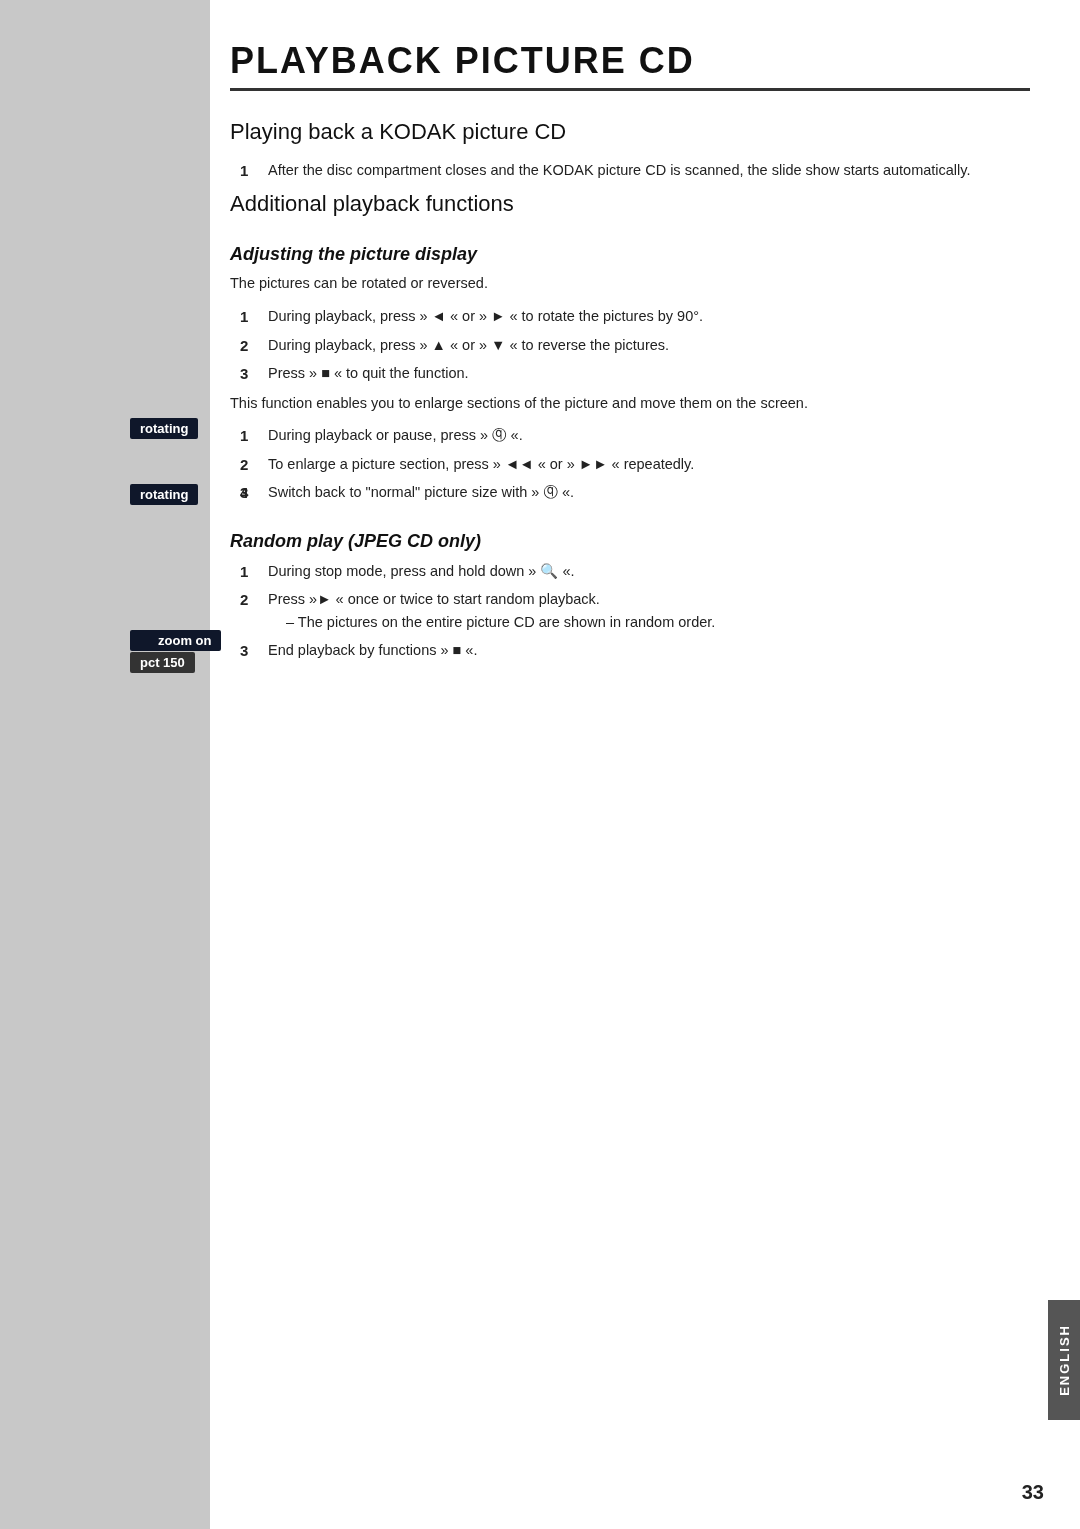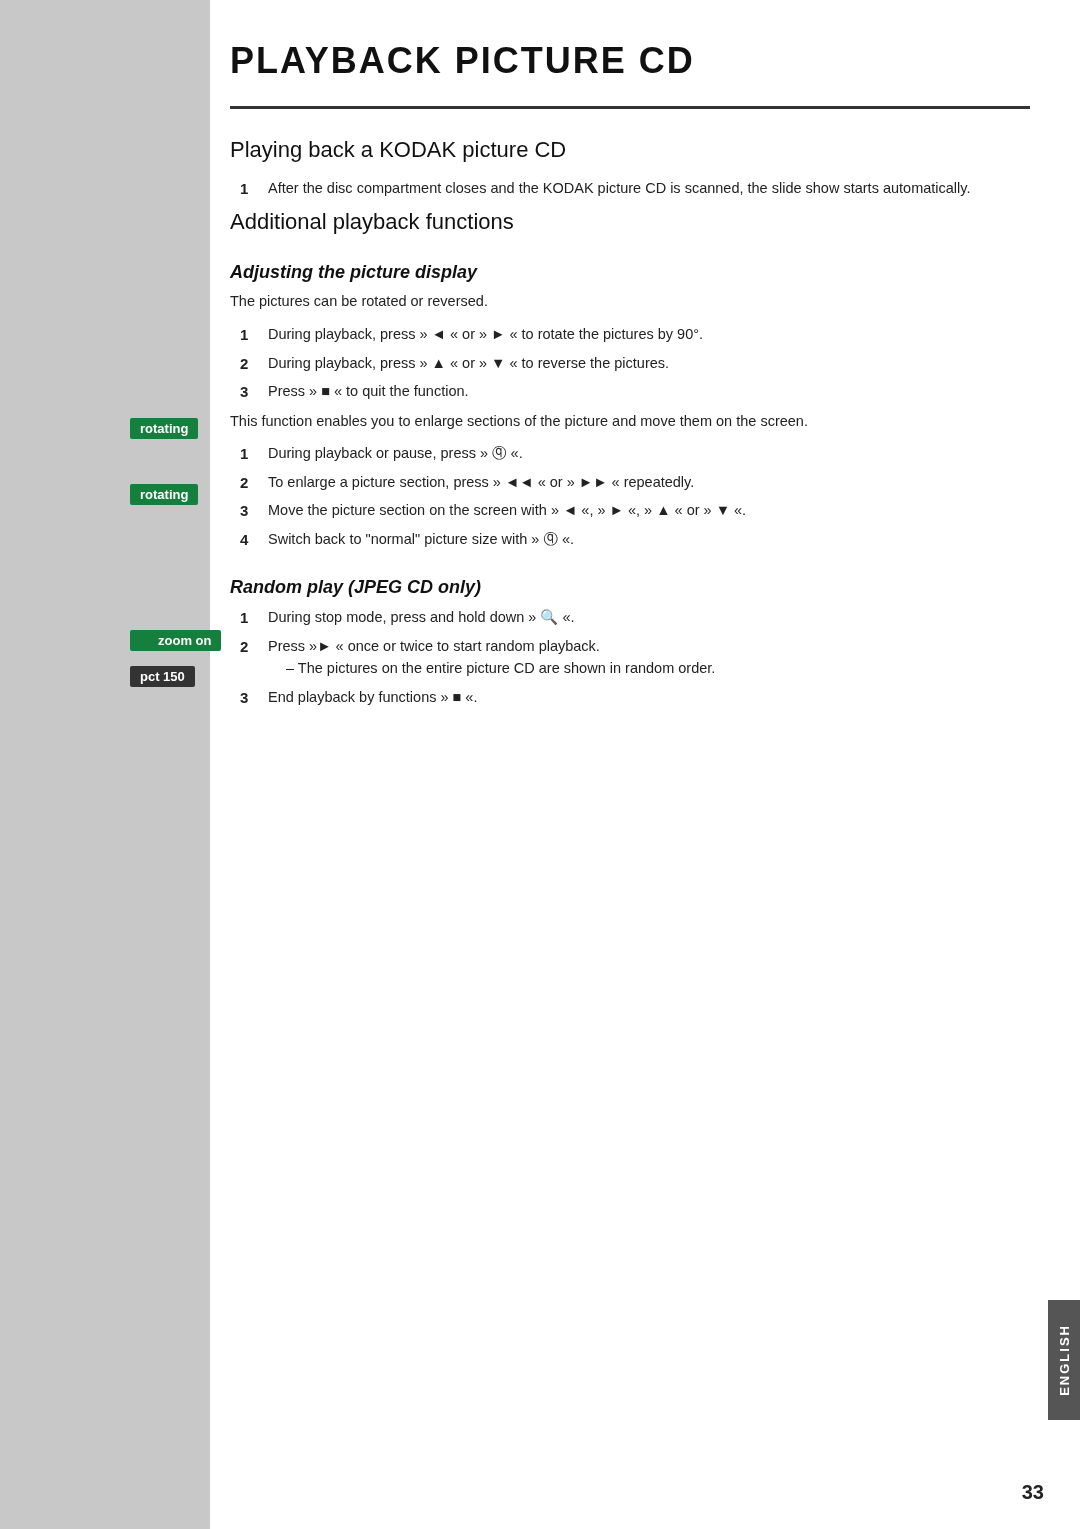--- a/index.html
+++ b/index.html
@@ -67,21 +67,21 @@
     }
 
     
     .page-title {
       font-size: 36px;
       font-weight: 900;
       letter-spacing: 2px;
       color: #111;
       text-transform: uppercase;
       border-bottom: 3px solid #333;
-      padding-bottom: 24px;
+      padding-bottom: 6px;
       margin-bottom: 28px;
     }
 
     
     .section-h2 {
       font-size: 22px;
       font-weight: 400;
       margin-bottom: 14px;
       margin-top: 10px;
       color: #111;
@@ -130,32 +130,32 @@
     .sub-text {
       padding-left: 18px;
       font-size: 14.5px;
       line-height: 1.5;
     }
 
     
     .sidebar-badge {
       position: absolute;
       left: 130px;
-      background: #15803d;
+      background: #0f172a;
       color: #fff;
       font-size: 13px;
       font-weight: bold;
       padding: 3px 10px;
       border-radius: 2px;
     }
 
     .badge-rotating-1 { top: 418px; }
     .badge-rotating-2 { top: 484px; }
     .badge-zoom-on    { top: 630px; padding-left: 28px; }
-    .badge-pct        { top: 666px; }
+    .badge-pct        { top: 652px; }
 
     .badge-pct {
       background: #333;
     }
   </style>
 </head>
 <body>
 
 <div class="sidebar"></div>
 
@@ -214,21 +214,20 @@
     <li>
       <span class="num">1</span>
       <span>During playback or pause, press » ⓠ «.</span>
     </li>
     <li>
       <span class="num">2</span>
       <span>To enlarge a picture section, press » ◄◄ « or » ►► « repeatedly.</span>
     </li>
     <li>
       <span class="num">3</span>
-      <span>Move the picture section on the screen with » ◄ «, » ► «, » ▲ « or » ▼ «.</span>
     </li>
     <li>
       <span class="num">4</span>
       <span>Switch back to "normal" picture size with » ⓠ «.</span>
     </li>
   </ol>
 
   <div class="section-h3">Random play (JPEG CD only)</div>
 
   <ol class="num-list">

